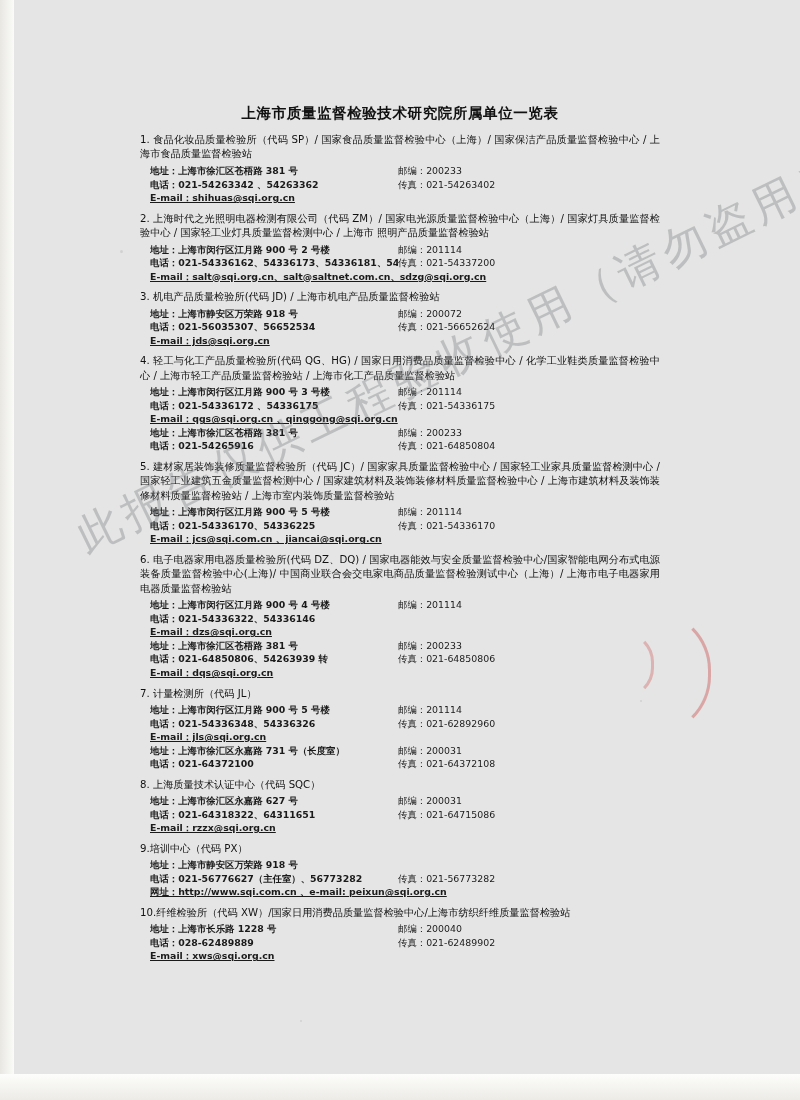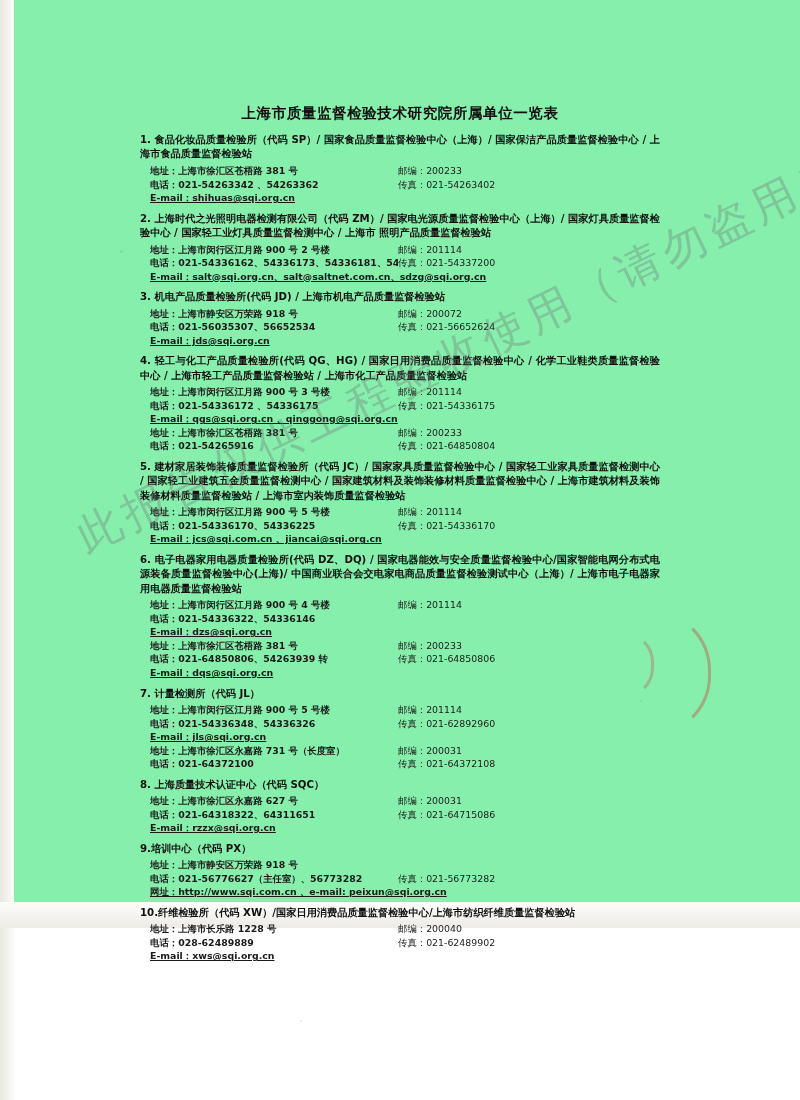--- a/index.html
+++ b/index.html
@@ -12,22 +12,22 @@
     background: #ffffff;
     font-family: "DejaVu Sans", "Liberation Sans", sans-serif;
     color: #1b1b1b;
     position: relative;
     overflow: hidden;
   }
   .page {
     position: absolute;
     left: 0; top: 0;
     width: 800px;
-    height: 928px;
-    background: #86efac;
+    height: 1100px;
+    background: #e5e5e5;
   }
   .scan-edge-left {
     position: absolute;
     left: 0; top: 0;
     width: 14px; height: 1100px;
     background: linear-gradient(90deg,#e8e7e2 0%, #fbfbf9 100%);
   }
   .scan-edge-bottom {
     position: absolute;
     left: 0; bottom: 0;
@@ -46,21 +46,21 @@
     text-align: center;
     letter-spacing: 0.6px;
     margin-bottom: 10px;
     color: #111;
   }
   .entry {
     margin-bottom: 7px;
   }
   .entry-head {
     font-size: 10.2px;
-    font-weight: bold;
+    font-weight: normal;
     line-height: 1.42;
     color: #111;
     margin-bottom: 2px;
     text-align: justify;
   }
   .lines {
     padding-left: 10px;
   }
   .line {
     display: flex;

